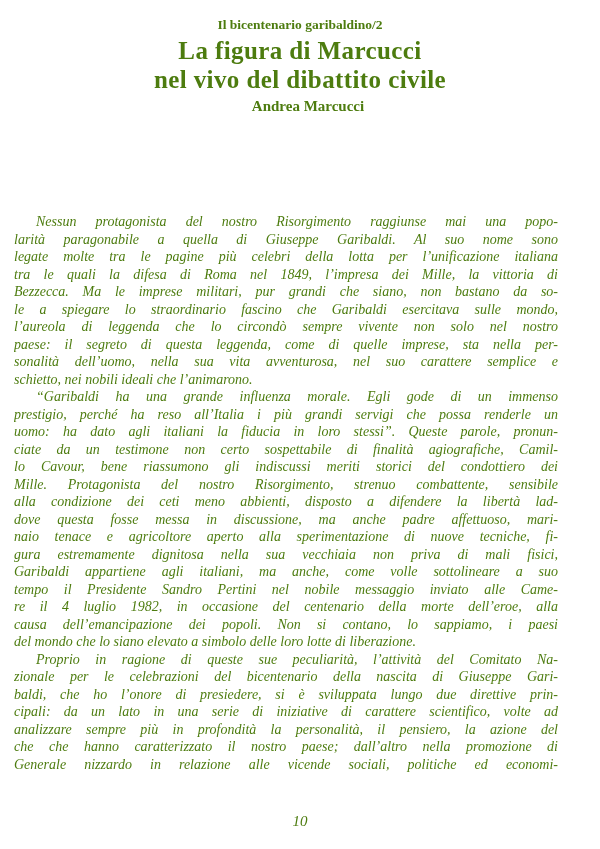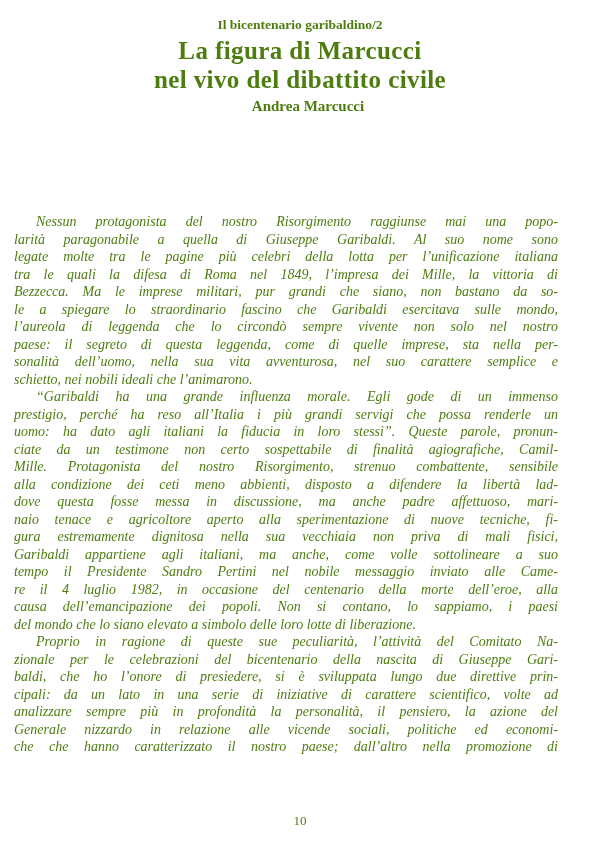--- a/index.html
+++ b/index.html
@@ -72,21 +72,22 @@
   }
   .line.last::after { content: none; }
   .footer {
     position: absolute;
     top: 812px;
     left: 0;
     width: 600px;
     text-align: center;
   }
   .page-number {
-    font-size: 13px;
+    font-size: 15px;
+    font-style: italic;
     line-height: 18px;
   }
 </style>
 </head>
 <body>
 
 <div class="page">
 
   <div class="header">
     <div class="kicker">Il bicentenario garibaldino/2</div>
@@ -110,40 +111,41 @@
       <div class="line">paese: il segreto di questa leggenda, come di quelle imprese, sta nella per-</div>
       <div class="line">sonalità dell’uomo, nella sua vita avventurosa, nel suo carattere semplice e</div>
       <div class="line last">schietto, nei nobili ideali che l’animarono.</div>
     </div>
 
     <div class="paragraph">
       <div class="line indent">“Garibaldi ha una grande influenza morale. Egli gode di un immenso</div>
       <div class="line">prestigio, perché ha reso all’Italia i più grandi servigi che possa renderle un</div>
       <div class="line">uomo: ha dato agli italiani la fiducia in loro stessi”. Queste parole, pronun-</div>
       <div class="line">ciate da un testimone non certo sospettabile di finalità agiografiche, Camil-</div>
+      <div class="line">lo Cavour, bene riassumono gli indiscussi meriti storici del condottiero dei</div>
       <div class="line">Mille. Protagonista del nostro Risorgimento, strenuo combattente, sensibile</div>
       <div class="line">alla condizione dei ceti meno abbienti, disposto a difendere la libertà lad-</div>
       <div class="line">dove questa fosse messa in discussione, ma anche padre affettuoso, mari-</div>
       <div class="line">naio tenace e agricoltore aperto alla sperimentazione di nuove tecniche, fi-</div>
       <div class="line">gura estremamente dignitosa nella sua vecchiaia non priva di mali fisici,</div>
       <div class="line">Garibaldi appartiene agli italiani, ma anche, come volle sottolineare a suo</div>
       <div class="line">tempo il Presidente Sandro Pertini nel nobile messaggio inviato alle Came-</div>
       <div class="line">re il 4 luglio 1982, in occasione del centenario della morte dell’eroe, alla</div>
       <div class="line">causa dell’emancipazione dei popoli. Non si contano, lo sappiamo, i paesi</div>
       <div class="line last">del mondo che lo siano elevato a simbolo delle loro lotte di liberazione.</div>
     </div>
 
     <div class="paragraph">
       <div class="line indent">Proprio in ragione di queste sue peculiarità, l’attività del Comitato Na-</div>
       <div class="line">zionale per le celebrazioni del bicentenario della nascita di Giuseppe Gari-</div>
       <div class="line">baldi, che ho l’onore di presiedere, si è sviluppata lungo due direttive prin-</div>
       <div class="line">cipali: da un lato in una serie di iniziative di carattere scientifico, volte ad</div>
       <div class="line">analizzare sempre più in profondità la personalità, il pensiero, la azione del</div>
+      <div class="line">che che hanno caratterizzato il nostro paese; dall’altro nella promozione di</div>
       <div class="line">Generale nizzardo in relazione alle vicende sociali, politiche ed economi-</div>
-      <div class="line">che che hanno caratterizzato il nostro paese; dall’altro nella promozione di</div>
     </div>
 
   </div>
 
   <div class="footer">
     <div class="page-number">10</div>
   </div>
 
 </div>
 

